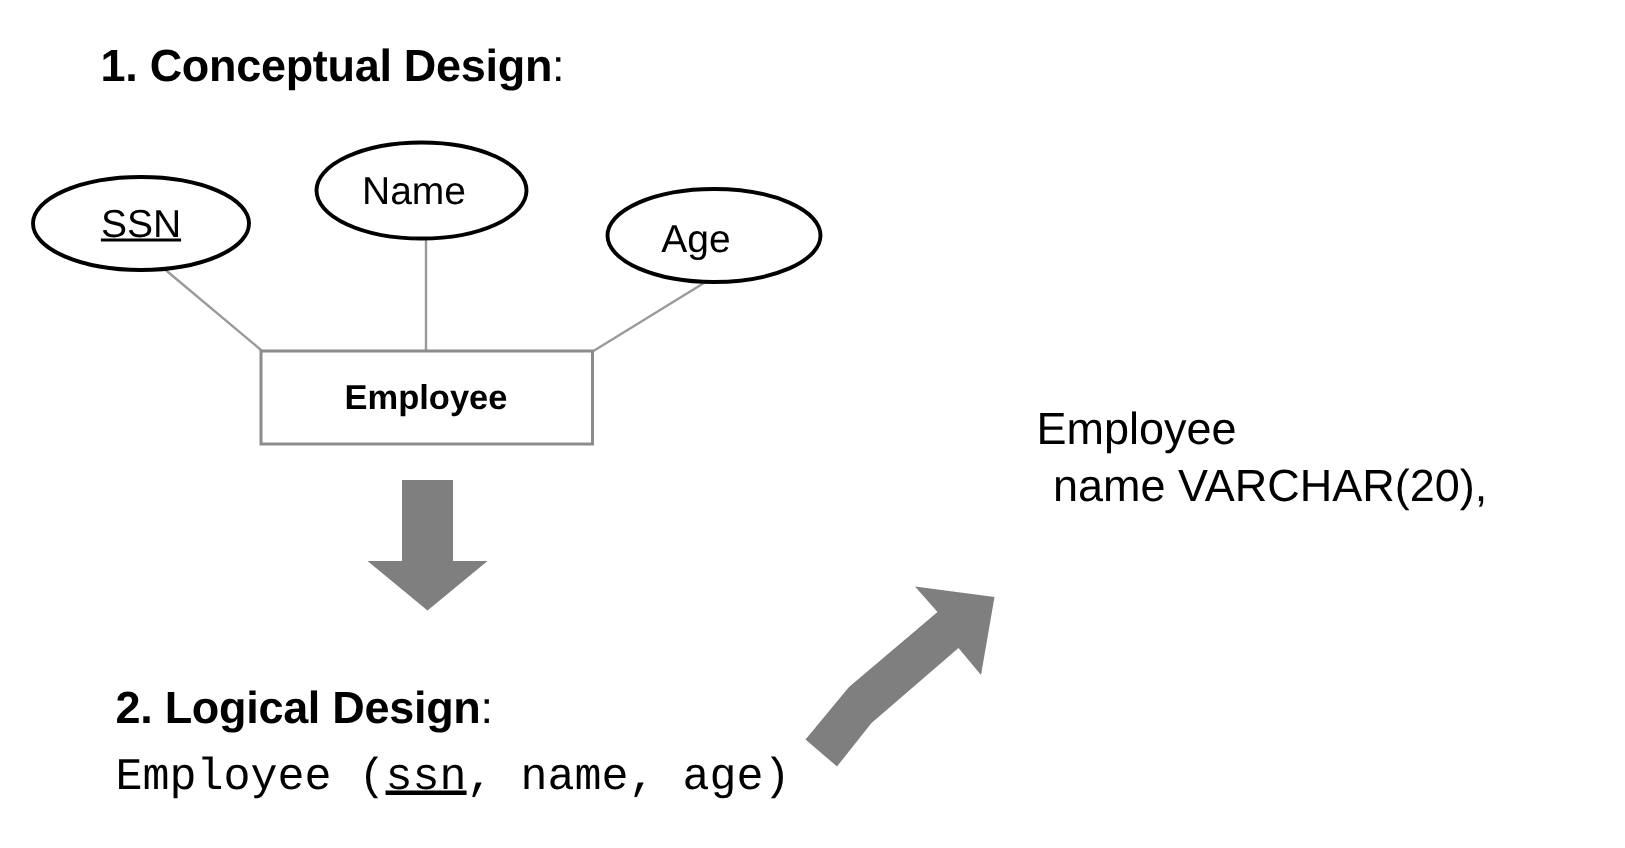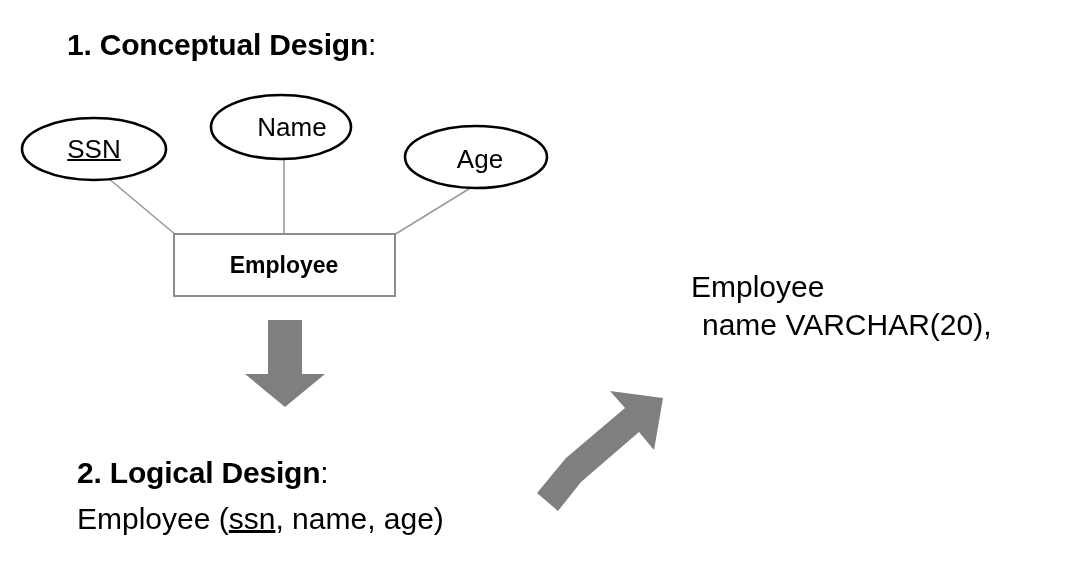--- a/index.html
+++ b/index.html
@@ -51,21 +51,21 @@
   #heading-physical   { left: 691px; top: 230px; }
 
   .plain-text {
     position: absolute;
     font-size: 30px;
     line-height: 1;
     white-space: nowrap;
     font-weight: normal;
   }
 
-  #logical-schema { left: 77px; top: 504px; }
+  #logical-schema { left: 77px; top: 504px; font-family: Liberation Mono, monospace; }
 
   .physical-block {
     position: absolute;
     left: 691px;
     top: 268px;
     font-size: 30px;
     line-height: 38px;
     white-space: nowrap;
   }
   .physical-block .line { display: block; }
@@ -80,22 +80,22 @@
     position: absolute;
     font-size: 26px;
     line-height: 1;
     white-space: nowrap;
     text-align: center;
     transform: translate(-50%, -50%);
   }
   .node-label.bold { font-weight: bold; font-size: 23px; }
 
   #label-ssn      { left: 94px;  top: 149px; }
-  #label-name     { left: 292px; top: 127px; }
-  #label-age      { left: 480px; top: 159px; }
+  #label-name     { left: 276px; top: 127px; }
+  #label-age      { left: 464px; top: 159px; }
   #label-employee { left: 284px; top: 265px; }
 </style>
 </head>
 <body>
 
 <div class="stage">
 
   <svg class="svg-layer" viewBox="0 0 1083 565">
 
     <line x1="108" y1="178" x2="176" y2="235" stroke="#9a9a9a" stroke-width="1.6"></line>

